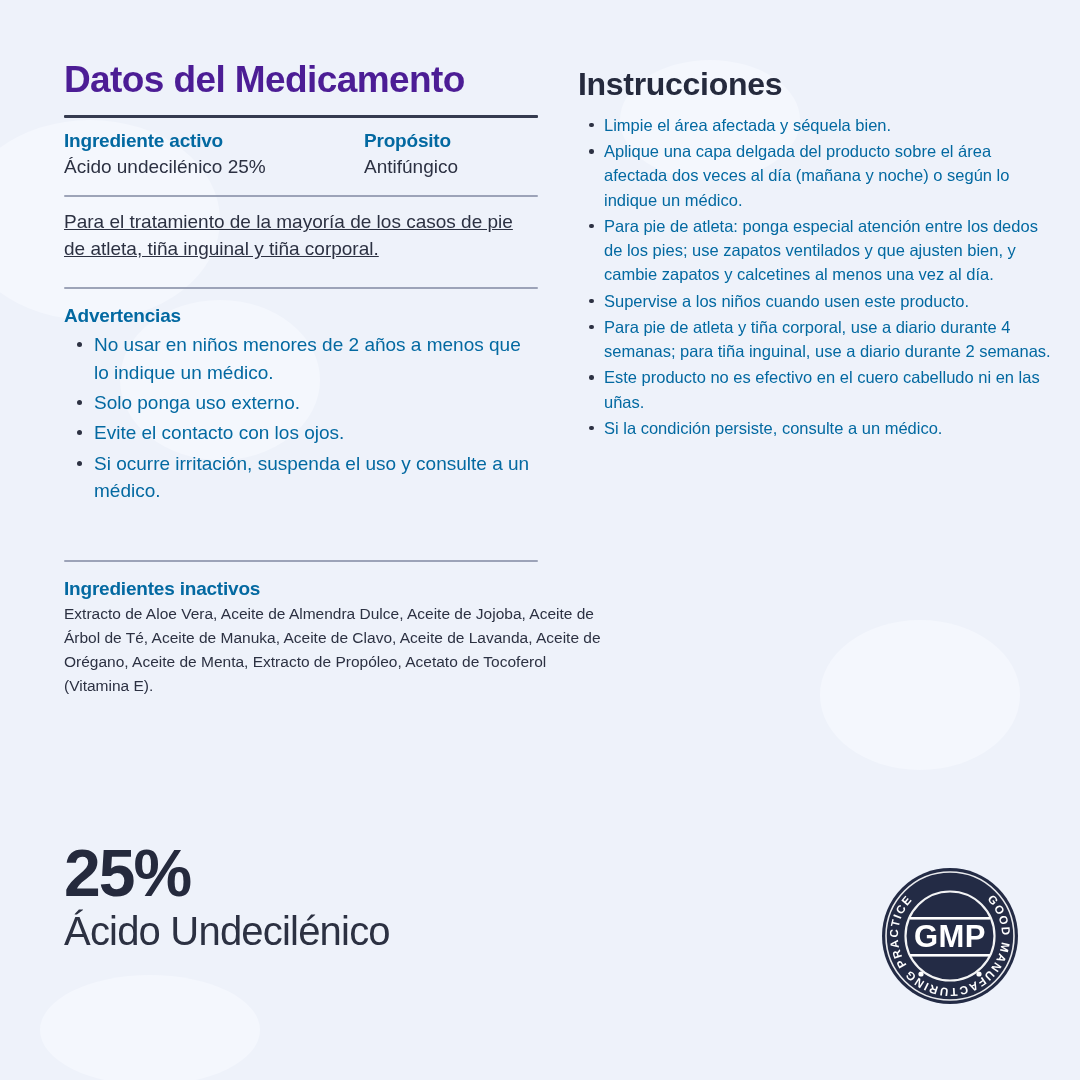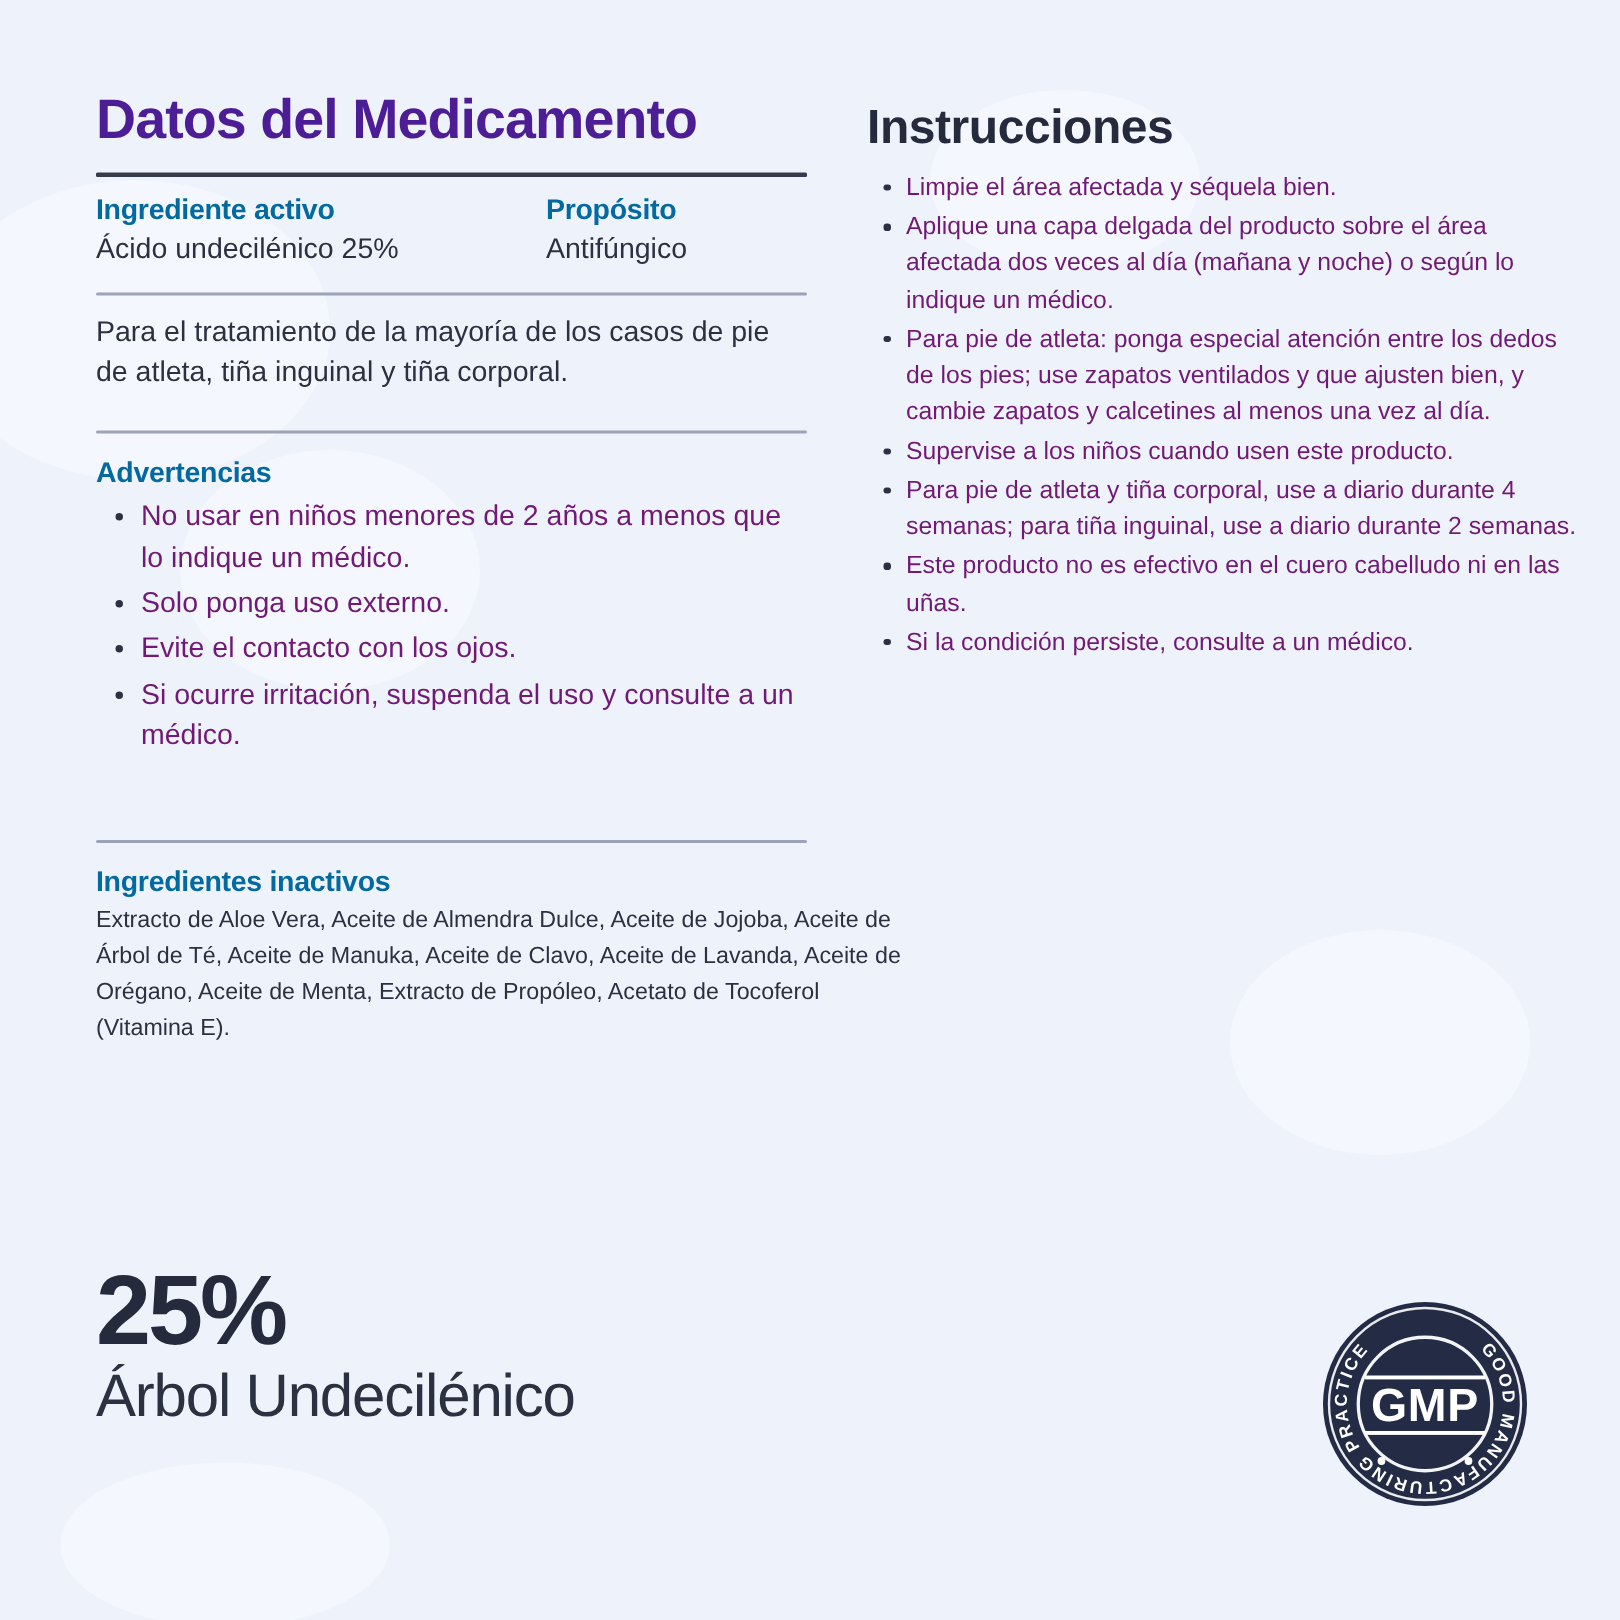--- a/index.html
+++ b/index.html
@@ -105,40 +105,41 @@
     font-size: 19px;
     line-height: 1.35;
     color: #2c3142;
   }
 
   
   .body-text {
     font-size: 19px;
     line-height: 1.42;
     color: #2c3142;
+    text-decoration: underline;
   }
 
   .small-text {
     font-size: 15.5px;
     line-height: 1.55;
     color: #2c3142;
   }
 
   
   ul.bullets {
     list-style: none;
     margin: 4px 0 0 0;
     padding: 0;
   }
   ul.bullets li {
     position: relative;
     padding-left: 30px;
     font-size: 19px;
     line-height: 1.44;
-    color: #701a75;
+    color: #0369a1;
     margin-bottom: 3px;
   }
   ul.bullets li::before {
     content: "";
     position: absolute;
     left: 13px;
     top: 11px;
     width: 5px;
     height: 5px;
     border-radius: 50%;
@@ -253,21 +254,21 @@
         <li>Para pie de atleta: ponga especial atención entre los dedos de los pies; use zapatos ventilados y que ajusten bien, y cambie zapatos y calcetines al menos una vez al día.</li>
         <li>Supervise a los niños cuando usen este producto.</li>
         <li>Para pie de atleta y tiña corporal, use a diario durante 4 semanas; para tiña inguinal, use a diario durante 2 semanas.</li>
         <li>Este producto no es efectivo en el cuero cabelludo ni en las uñas.</li>
         <li>Si la condición persiste, consulte a un médico.</li>
       </ul>
   </div>
 
   <div class="hero">
     <div class="hero-pct">25%</div>
-    <div class="hero-sub">Árbol Undecilénico</div>
+    <div class="hero-sub">Ácido Undecilénico</div>
   </div>
 
   <div class="gmp">
     <svg viewBox="0 0 140 140" aria-hidden="true">
       <defs>
         <path id="ringPath" d="M 70,70 m 0,-52 a 52,52 0 1,1 -0.1,0"></path>
       </defs>
       <circle cx="70" cy="70" r="68" fill="#232b45"></circle>
       <circle cx="70" cy="70" r="64" fill="none" stroke="#ffffff" stroke-width="1.6" opacity="0.9"></circle>
       <circle cx="70" cy="70" r="44.5" fill="none" stroke="#ffffff" stroke-width="2.2" opacity="0.95"></circle>

